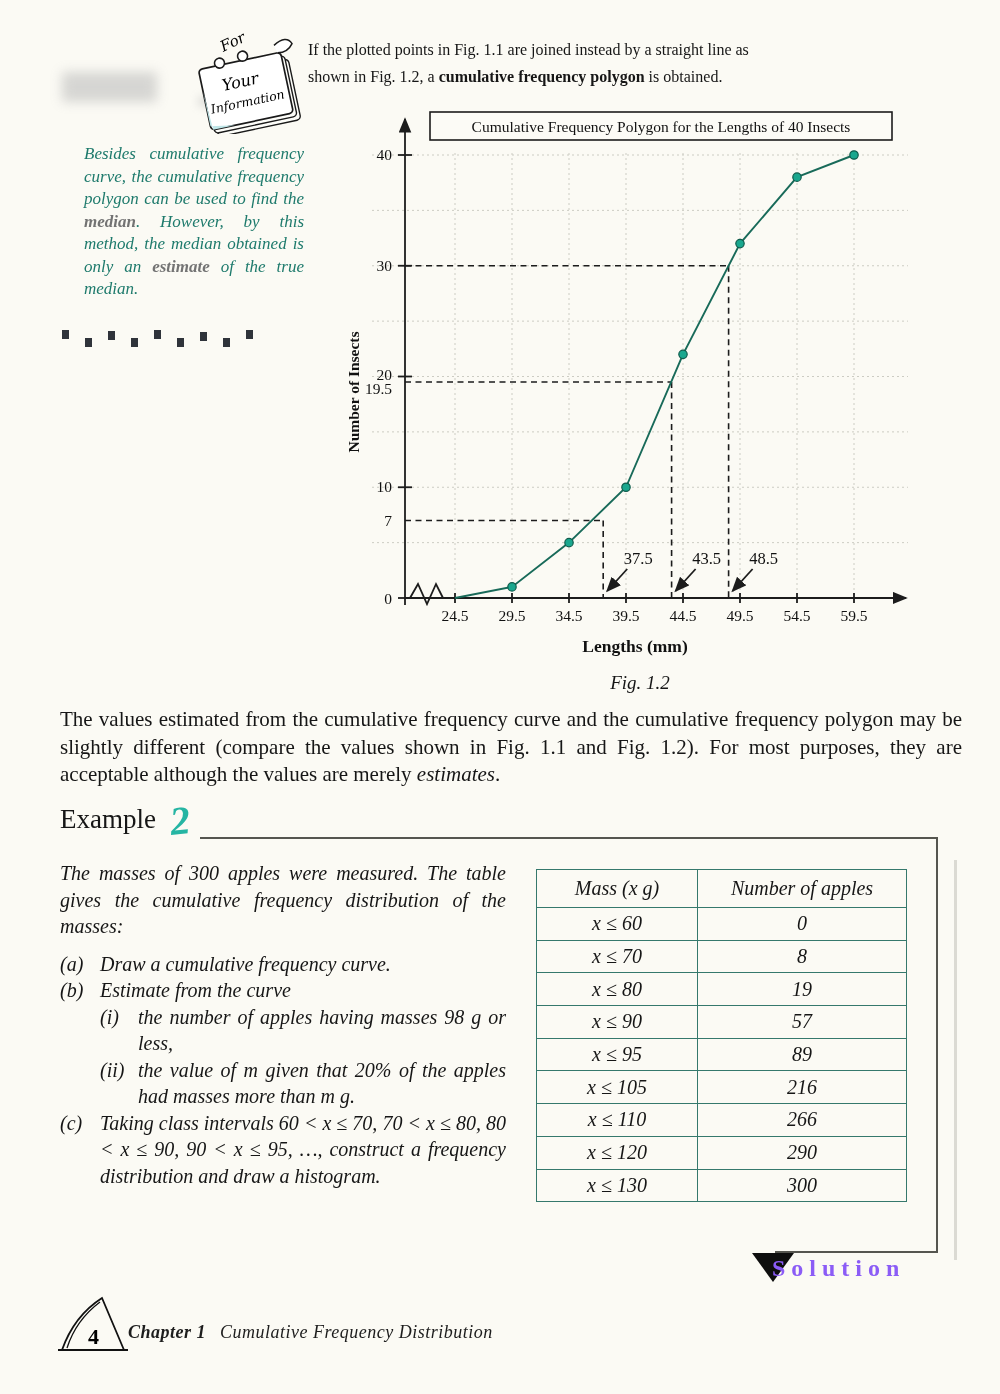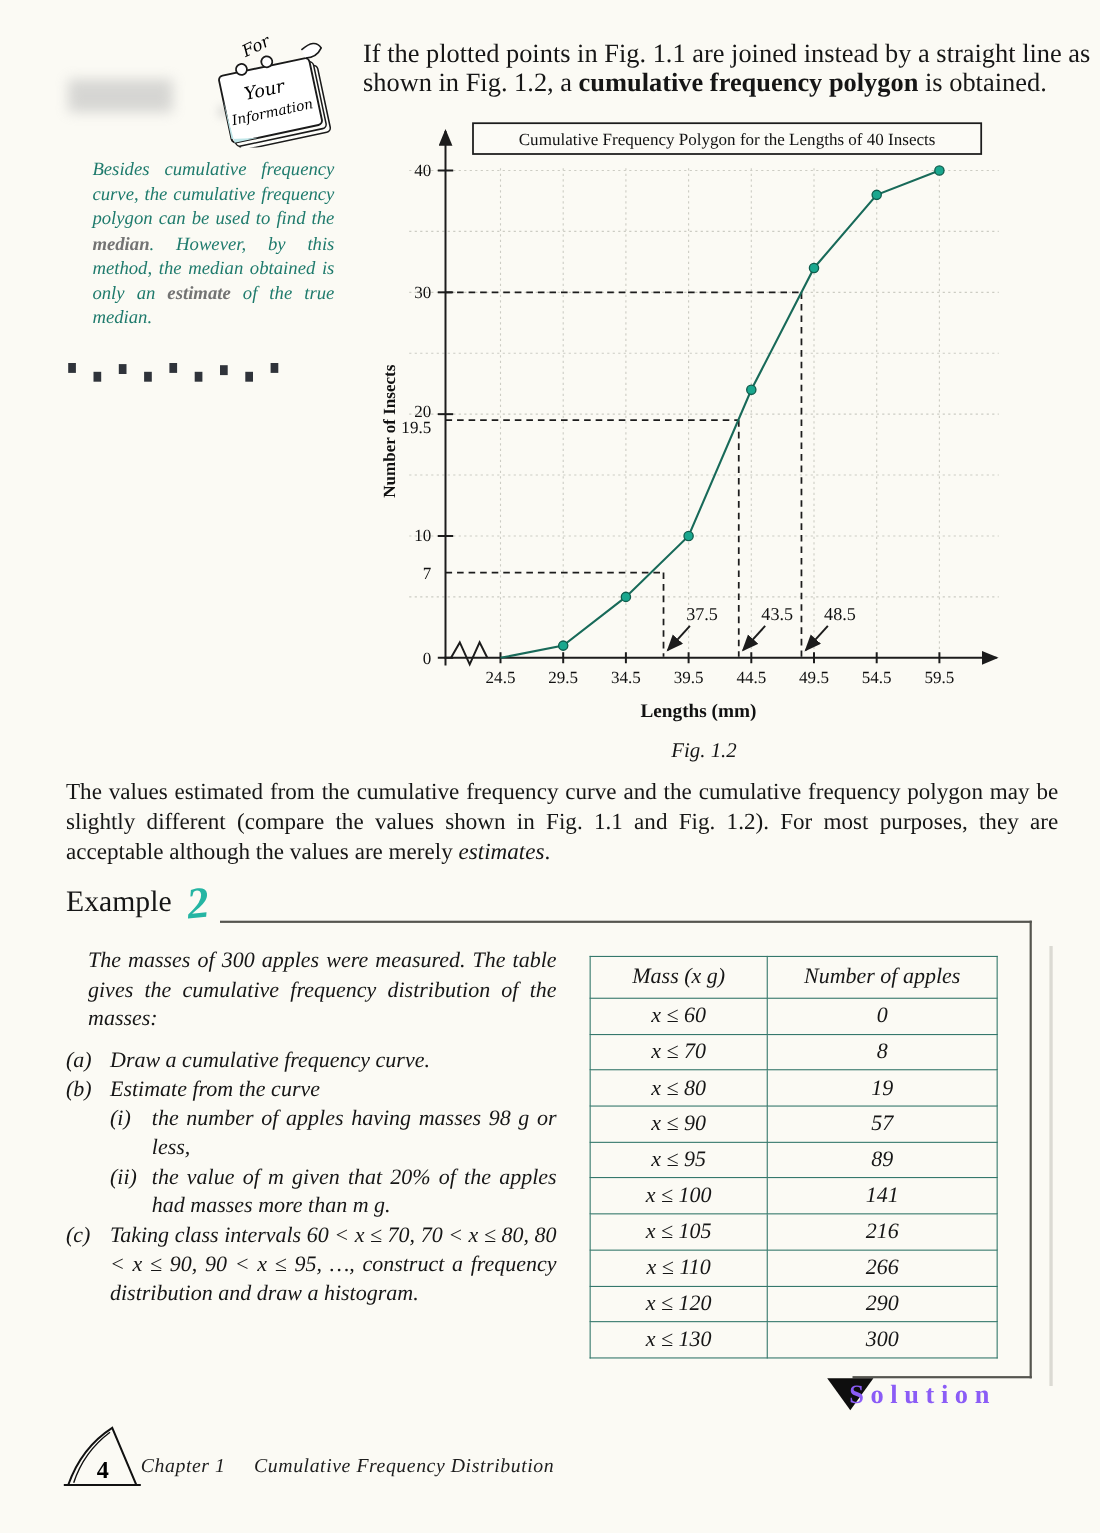--- a/index.html
+++ b/index.html
@@ -4,21 +4,21 @@
 <style>
   html,body{margin:0;padding:0;}
   body{
     width:1000px;height:1394px;position:relative;overflow:hidden;
     background:#fbfaf4;color:#161616;
     font-family:"Liberation Serif","DejaVu Serif",serif;
   }
   .abs{position:absolute;}
 
   
-  .intro{left:330px;top:36px;width:670px;font-size:24px;line-height:27px;}
+  .intro{left:308px;top:36px;width:670px;font-size:16px;line-height:27px;}
   .intro .line{white-space:nowrap;}
   .b{font-weight:bold;margin-top:40px;}
   .i{font-style:italic;}
 
   
   .smudge1{left:62px;top:72px;width:95px;height:30px;background:#9fa0a2;filter:blur(6px);opacity:.40;}
   .smudge2{left:198px;top:96px;width:42px;height:11px;background:#9fa0a2;filter:blur(4px);opacity:.28;}
   .fyi{left:186px;top:30px;}
 
   
@@ -59,21 +59,21 @@
   }
   .rule-top{left:200px;top:837px;width:738px;height:2px;background:#55554f;}
   .rule-right{left:936px;top:837px;width:2px;height:416px;background:#55554f;}
   .rule-bottom{left:775px;top:1251px;width:163px;height:2px;background:#55554f;}
   .sol-tri{left:752px;top:1253px;width:0;height:0;
     border-left:21px solid transparent;border-right:21px solid transparent;border-top:29px solid #0e0e0e;}
   .solution{left:772px;top:1255px;font-size:24px;font-weight:bold;letter-spacing:6px;color:#8b5cf6;}
 
   
   .problem{left:60px;top:860px;width:446px;font-style:italic;font-size:20px;line-height:26.5px;text-align:justify;}
-  .problem .intro-p{margin-bottom:11px;margin-left:20px;}
+  .problem .intro-p{margin-bottom:11px;}
   .pi{display:flex;}
   .pi .tag{flex:none;width:40px;}
   .sub{margin-left:40px;}
   .sub .tag{width:38px;}
 
   
   .apple-table{left:536px;top:869px;border-collapse:collapse;background:transparent;}
   .apple-table td,.apple-table th{
     border:1.8px solid #35786c;
     font-style:italic;font-weight:normal;font-size:20px;
@@ -81,21 +81,21 @@
   }
   .apple-table th{height:37px;margin-top:24px;}
   .apple-table td{height:31.7px;}
   .col-mass{width:160px;}
   .col-num{width:208px;}
   .page-edge{left:954px;top:860px;width:3px;height:400px;background:#c6c4bc;opacity:.6;}
 
   
   .footer-icon{left:50px;top:1294px;}
   .footer-text{left:128px;top:1322px;font-style:italic;font-size:18px;color:#1d1d1d;letter-spacing:.5px;}
-  .footer-text .chap{margin-right:26px;}
+  .footer-text .chap{margin-right:14px;font-weight:bold;}
 </style>
 </head>
 <body>
 
 <div class="abs smudge1"></div>
 <div class="abs smudge2"></div>
 
 <svg class="abs fyi" width="120" height="104" viewBox="0 0 120 104">
   <g transform="rotate(-12 60 52)">
     <rect x="16" y="30" width="84" height="62" rx="4" fill="#fdfdf9" stroke="#1a1a1a" stroke-width="1.4" transform="translate(6,8)"></rect>
@@ -265,24 +265,20 @@
       </tr>
   <tr>
         <td>x ≤ 90</td>
         <td>57</td>
       </tr>
   <tr>
         <td>x ≤ 95</td>
         <td>89</td>
       </tr>
   <tr>
-        <td>x ≤ 100</td>
-        <td>141</td>
-      </tr>
-  <tr>
         <td>x ≤ 105</td>
         <td>216</td>
       </tr>
   <tr>
         <td>x ≤ 110</td>
         <td>266</td>
       </tr>
   <tr>
         <td>x ≤ 120</td>
         <td>290</td>

